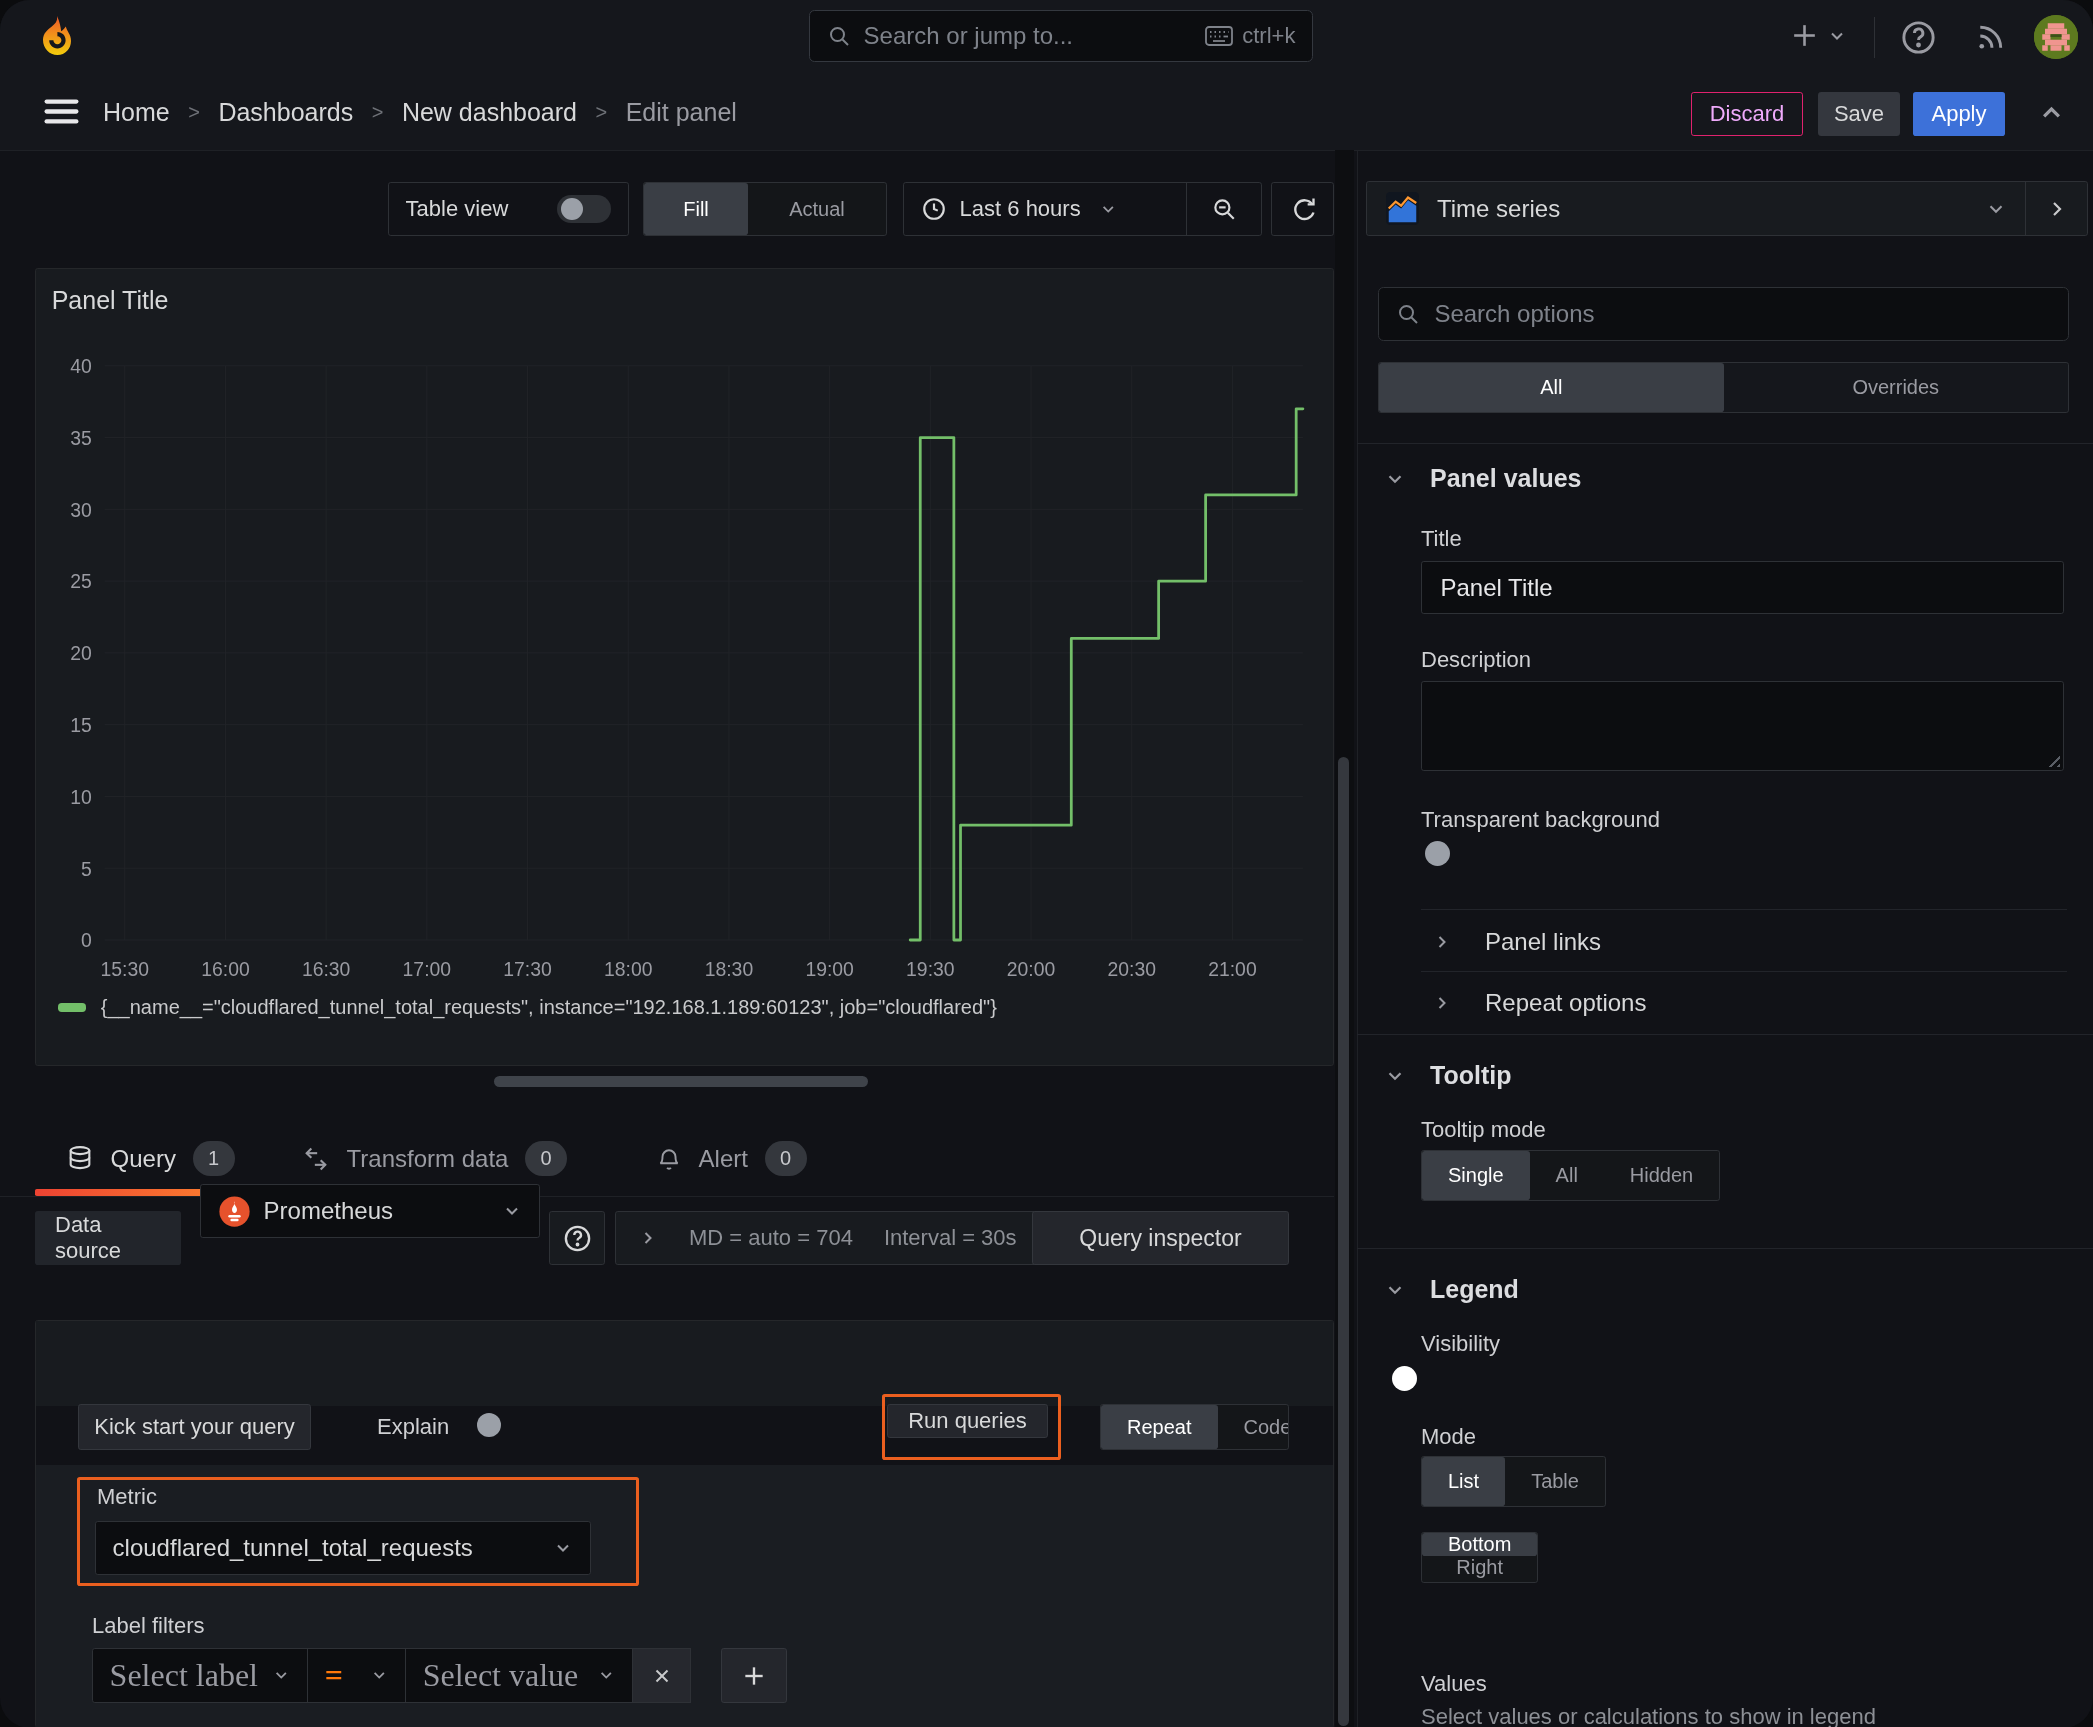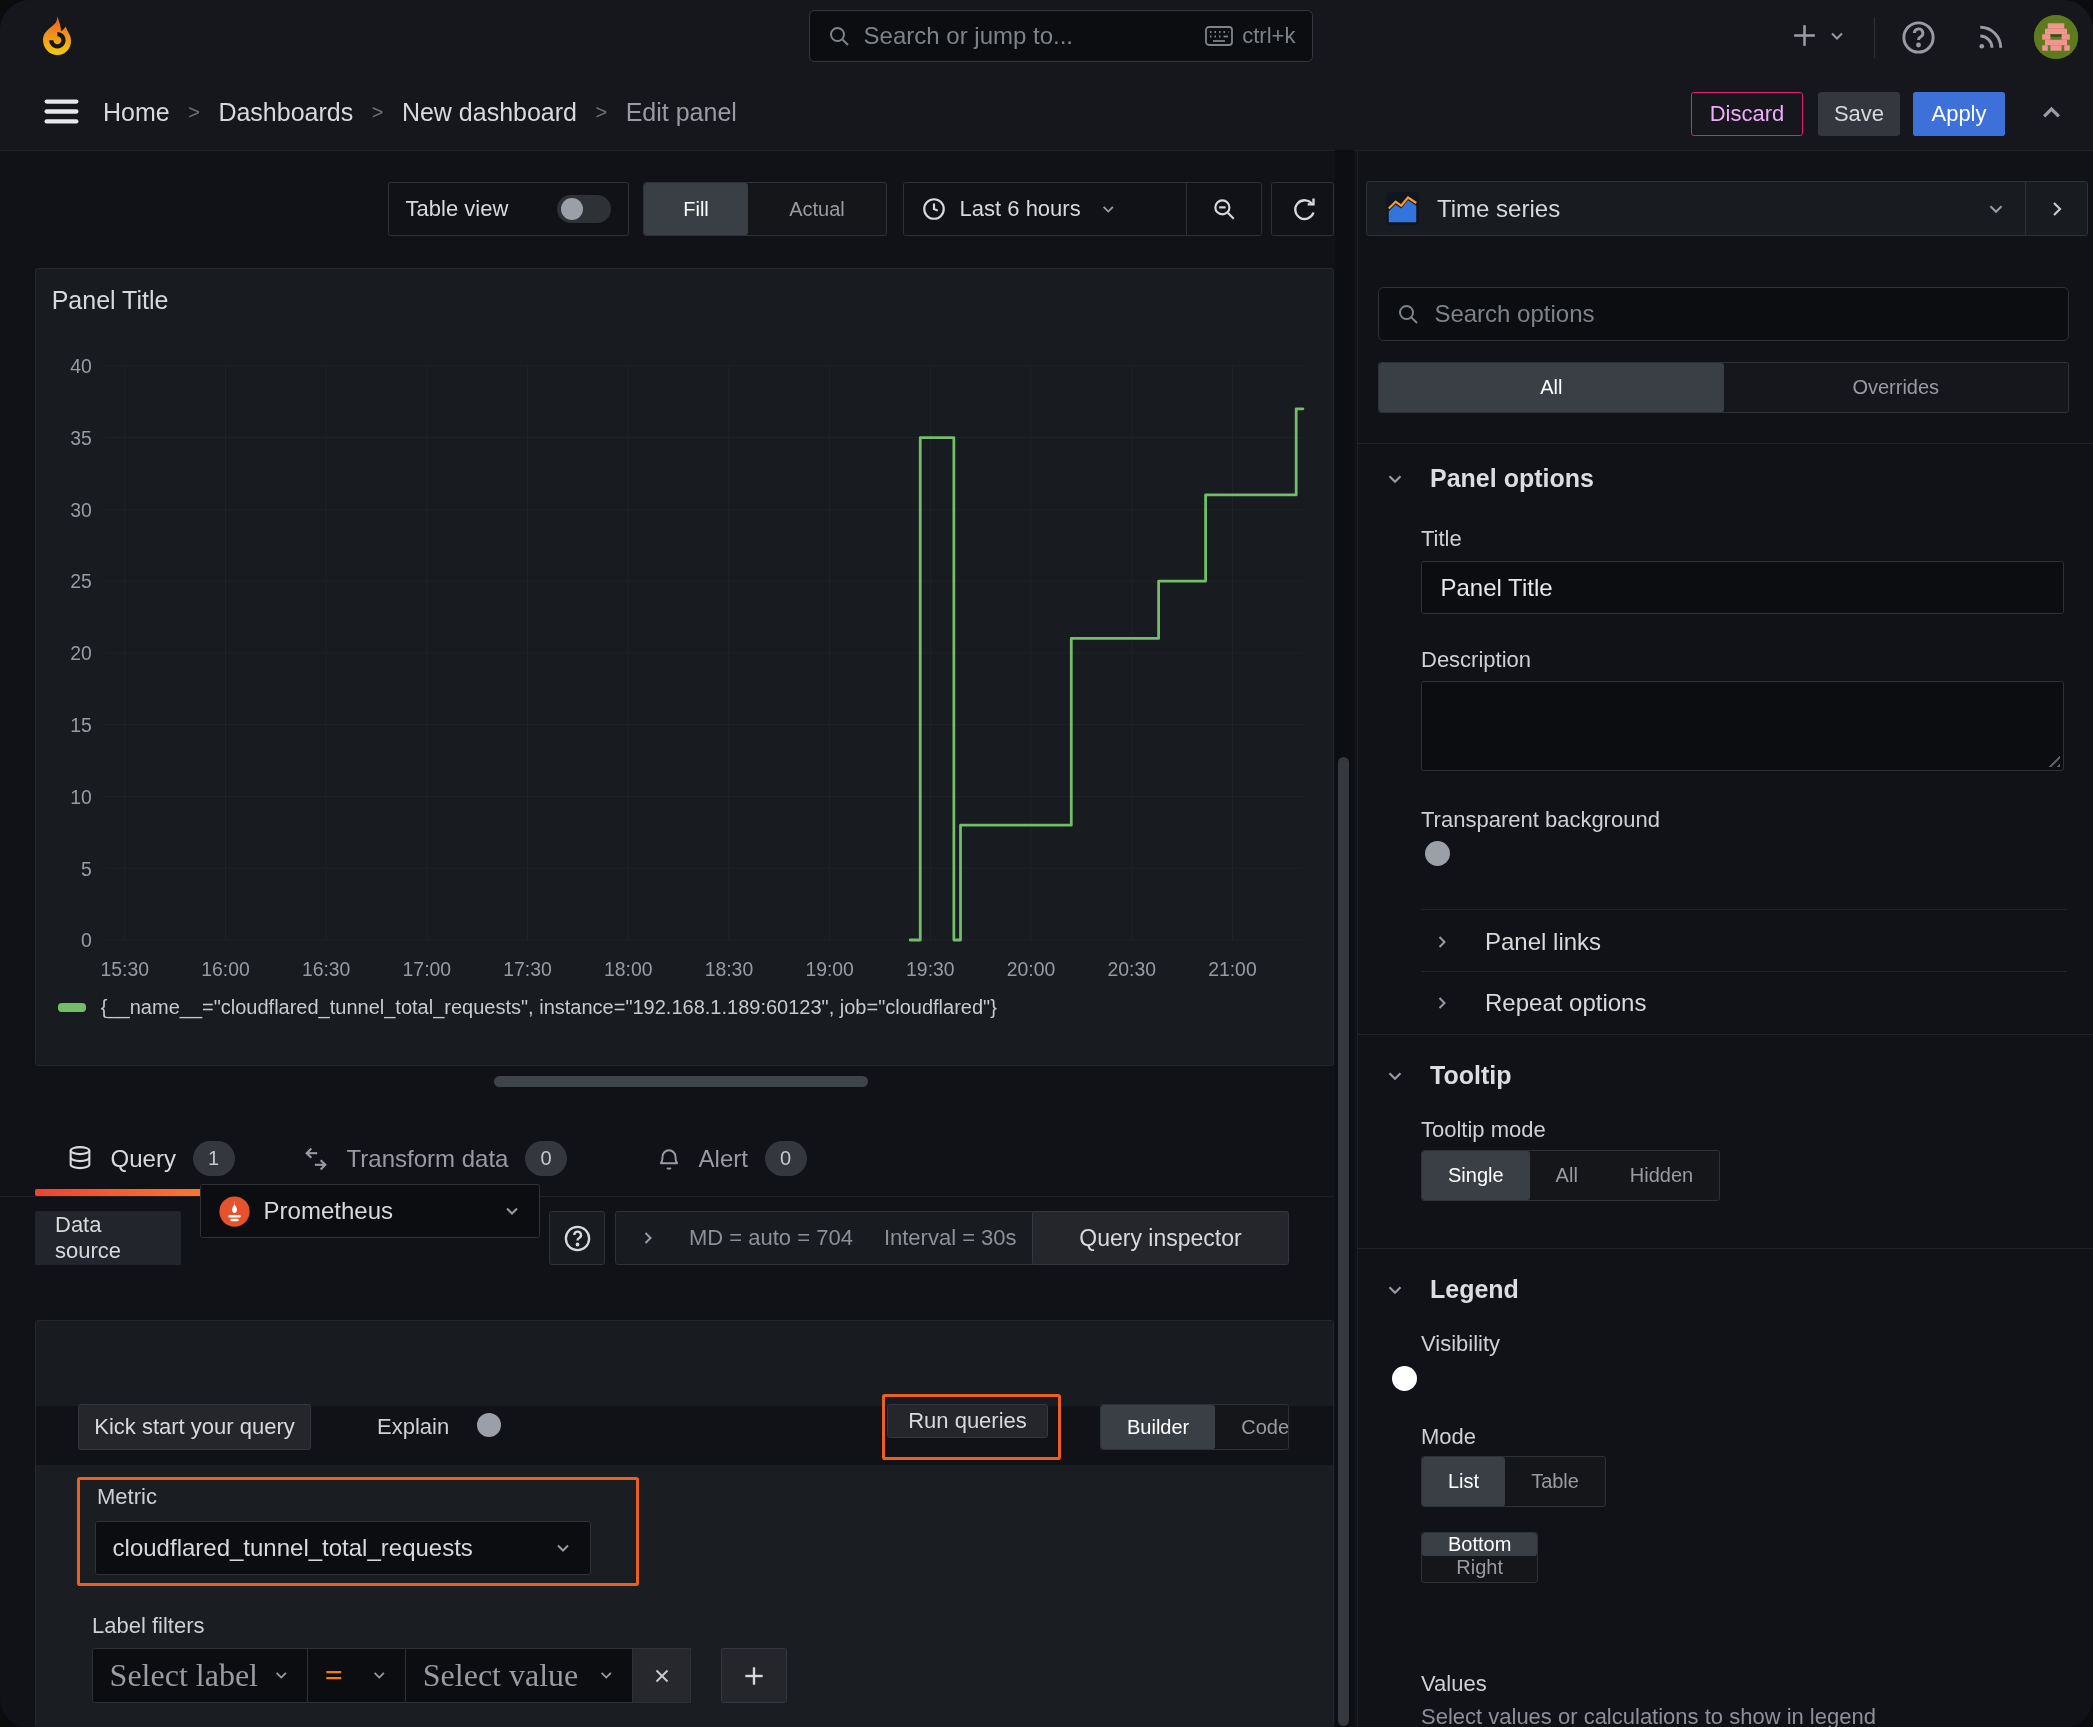--- a/index.html
+++ b/index.html
@@ -365,21 +365,21 @@
 
   
   <button class="btn btn-dark abs" style="left:78px;top:1404px;width:233px;height:46px;">Kick start your query</button>
   <span class="abs lbl" style="left:377px;top:1414px;text-align:center;">Explain</span>
   <span class="toggle abs" style="left:473px;top:1410px;width:57px;height:29.5px;"><span class="knob" style="width:24px;height:24px;"></span></span>
 
   <div class="abs hl" style="left:882px;top:1394px;width:179px;height:66px;"></div>
   <button class="btn btn-dark abs" style="left:887px;top:1404px;width:161px;height:34px;">Run queries</button>
 
   <div class="seg abs" style="left:1100px;top:1404px;width:189px;height:46px;">
-    <span class="opt sel" style="flex:1.3;">Builder</span>
+    <span class="opt sel" style="flex:1.3;">Repeat</span>
     <span class="opt" style="flex:1;">Code</span>
   </div>
 
   
   <div class="qbody"></div>
 
   <div class="abs hl" style="left:77px;top:1477px;width:562px;height:109px;"></div>
   <span class="abs lbl" style="left:97px;top:1484px;">Metric</span>
   <div class="select abs" style="left:95px;top:1521px;width:496px;height:54px;">
     <span>cloudflared_tunnel_total_requests</span>
@@ -461,21 +461,21 @@
     <span class="opt" style="flex:1;">Overrides</span>
   </div>
 
   <div class="optdivider" style="left:1357px;top:443px;width:736px;"></div>
 
   
   <div class="sechead" style="left:1384px;top:464px;">
     <svg width="22" height="22" viewBox="0 0 24 24" fill="none" stroke="#9a9ba2" stroke-width="2.4">
         <polyline points="6 9 12 15 18 9"></polyline>
       </svg>
-    <span>Panel options</span>
+    <span>Panel values</span>
   </div>
   <span class="sublbl" style="left:1421px;top:526px;">Title</span>
   <div class="input abs" style="left:1421px;top:561px;width:643px;height:53px;">
     <span>Panel Title</span>
   </div>
   <span class="sublbl" style="left:1421px;top:647px;">Description</span>
   <div class="input abs" style="left:1421px;top:681px;width:643px;height:90px;">
     <span class="resize-corner"></span>
   </div>
   <span class="sublbl" style="left:1421px;top:807px;">Transparent background</span>

